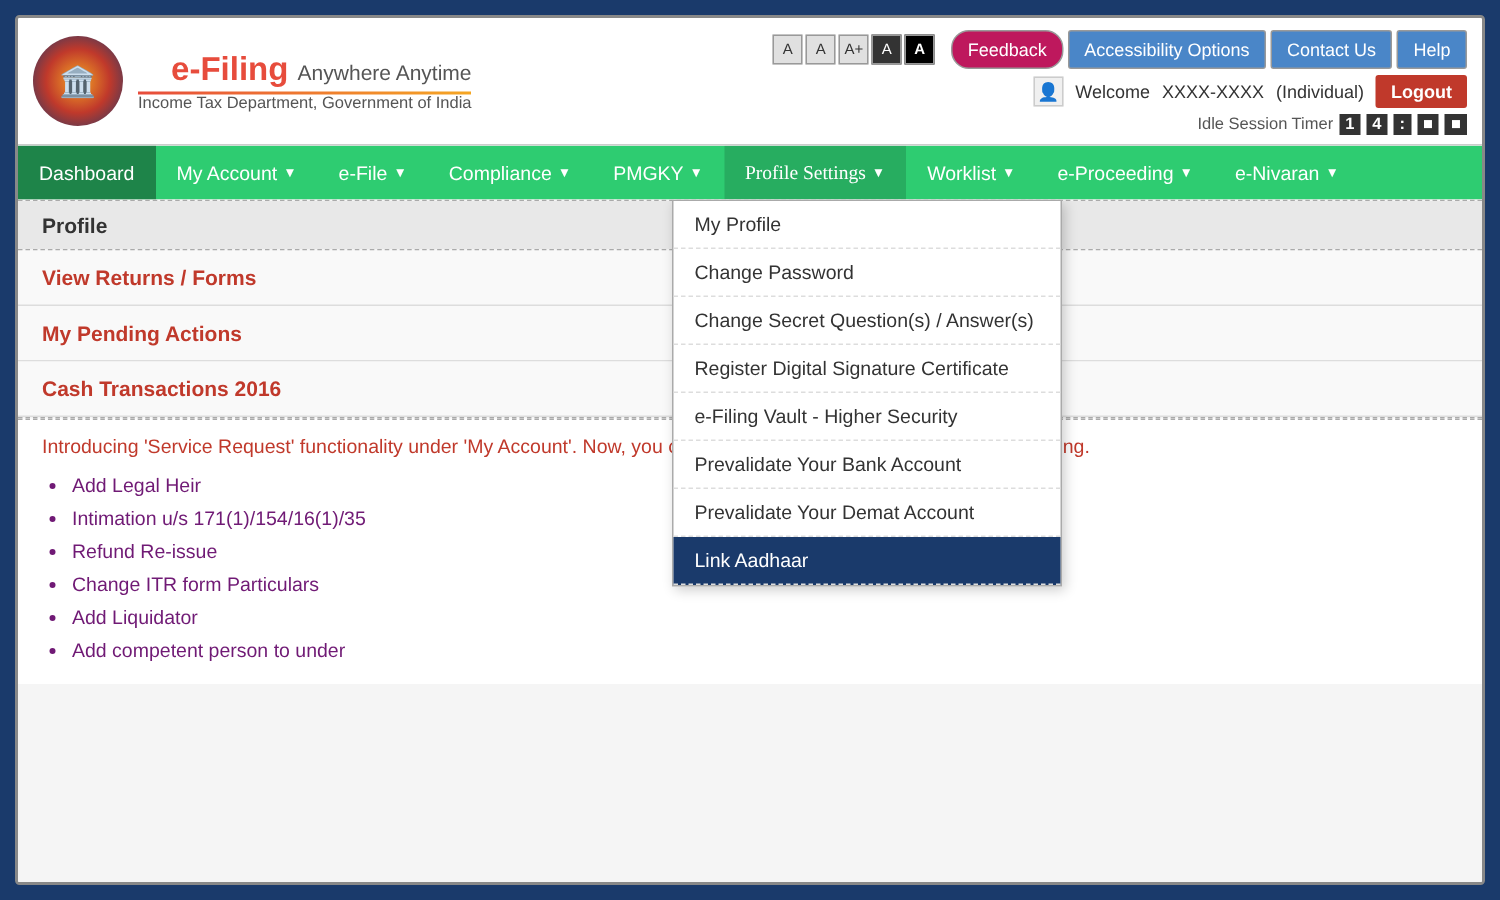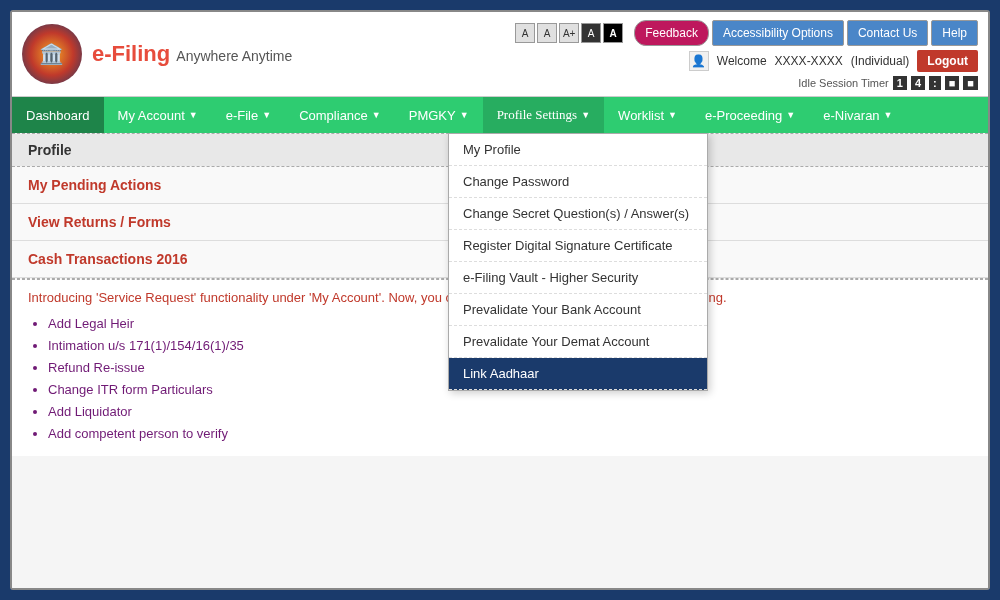--- a/index.html
+++ b/index.html
@@ -44,21 +44,21 @@
       height: 60px;
       border-radius: 50%;
       background: radial-gradient(circle, #f5a623, #c0392b, #1a3a6b);
       display: flex;
       align-items: center;
       justify-content: center;
       font-size: 20px;
     }
     .logo-text {
       display: flex;
-      flex-direction: row;
+      flex-direction: column;
       text-align: right;
     }
     .logo-title {
       font-size: 22px;
       color: #1a3a6b;
       font-weight: bold;
     }
     .logo-title span {
       color: #e74c3c;
     }
@@ -273,20 +273,21 @@
 
   <div class="header">
     <div class="logo-area">
       <div class="logo-circle">🏛️</div>
       <div class="logo-text">
         <div class="logo-title">
           <span>e-Filing</span>
           <span style="font-size:14px; color:#555; font-weight:normal;">Anywhere Anytime</span>
         </div>
         <div class="logo-underline"></div>
+        <div class="logo-subtitle">Income Tax Department, Government of India</div>
       </div>
     </div>
 
     <div class="header-right">
       <div class="top-buttons">
         <div class="font-size-btns">
           <div class="font-btn">A</div>
           <div class="font-btn">A</div>
           <div class="font-btn">A+</div>
           <div class="font-btn dark">A</div>
@@ -365,30 +366,30 @@
         <div class="dropdown-item">Prevalidate Your Bank Account</div>
         <div class="dropdown-item">Prevalidate Your Demat Account</div>
         <div class="dropdown-item highlighted">Link Aadhaar</div>
       </div>
     </div>
 
     <div class="content-area">
       <div class="separator-dashed"></div>
       <div class="profile-label">Profile</div>
       <div class="separator-dashed"></div>
+      <div class="section-header">View Returns / Forms</div>
       <div class="section-header">My Pending Actions</div>
-      <div class="section-header">View Returns / Forms</div>
       <div class="section-header">Cash Transactions 2016</div>
       <div class="separator-dashed"></div>
       <div class="info-section">
         <div class="info-text">Introducing 'Service Request' functionality under 'My Account'. Now, you can raise and view the requests for the following.</div>
         <ul class="bullet-list">
           <li>Add Legal Heir</li>
           <li>Intimation u/s 171(1)/154/16(1)/35</li>
           <li>Refund Re-issue</li>
           <li>Change ITR form Particulars</li>
           <li>Add Liquidator</li>
-          <li>Add competent person to verify</li>
+          <li>Add competent person to under</li>
         </ul>
       </div>
     </div>
   </div>
 </div>
 
 </body></html>

